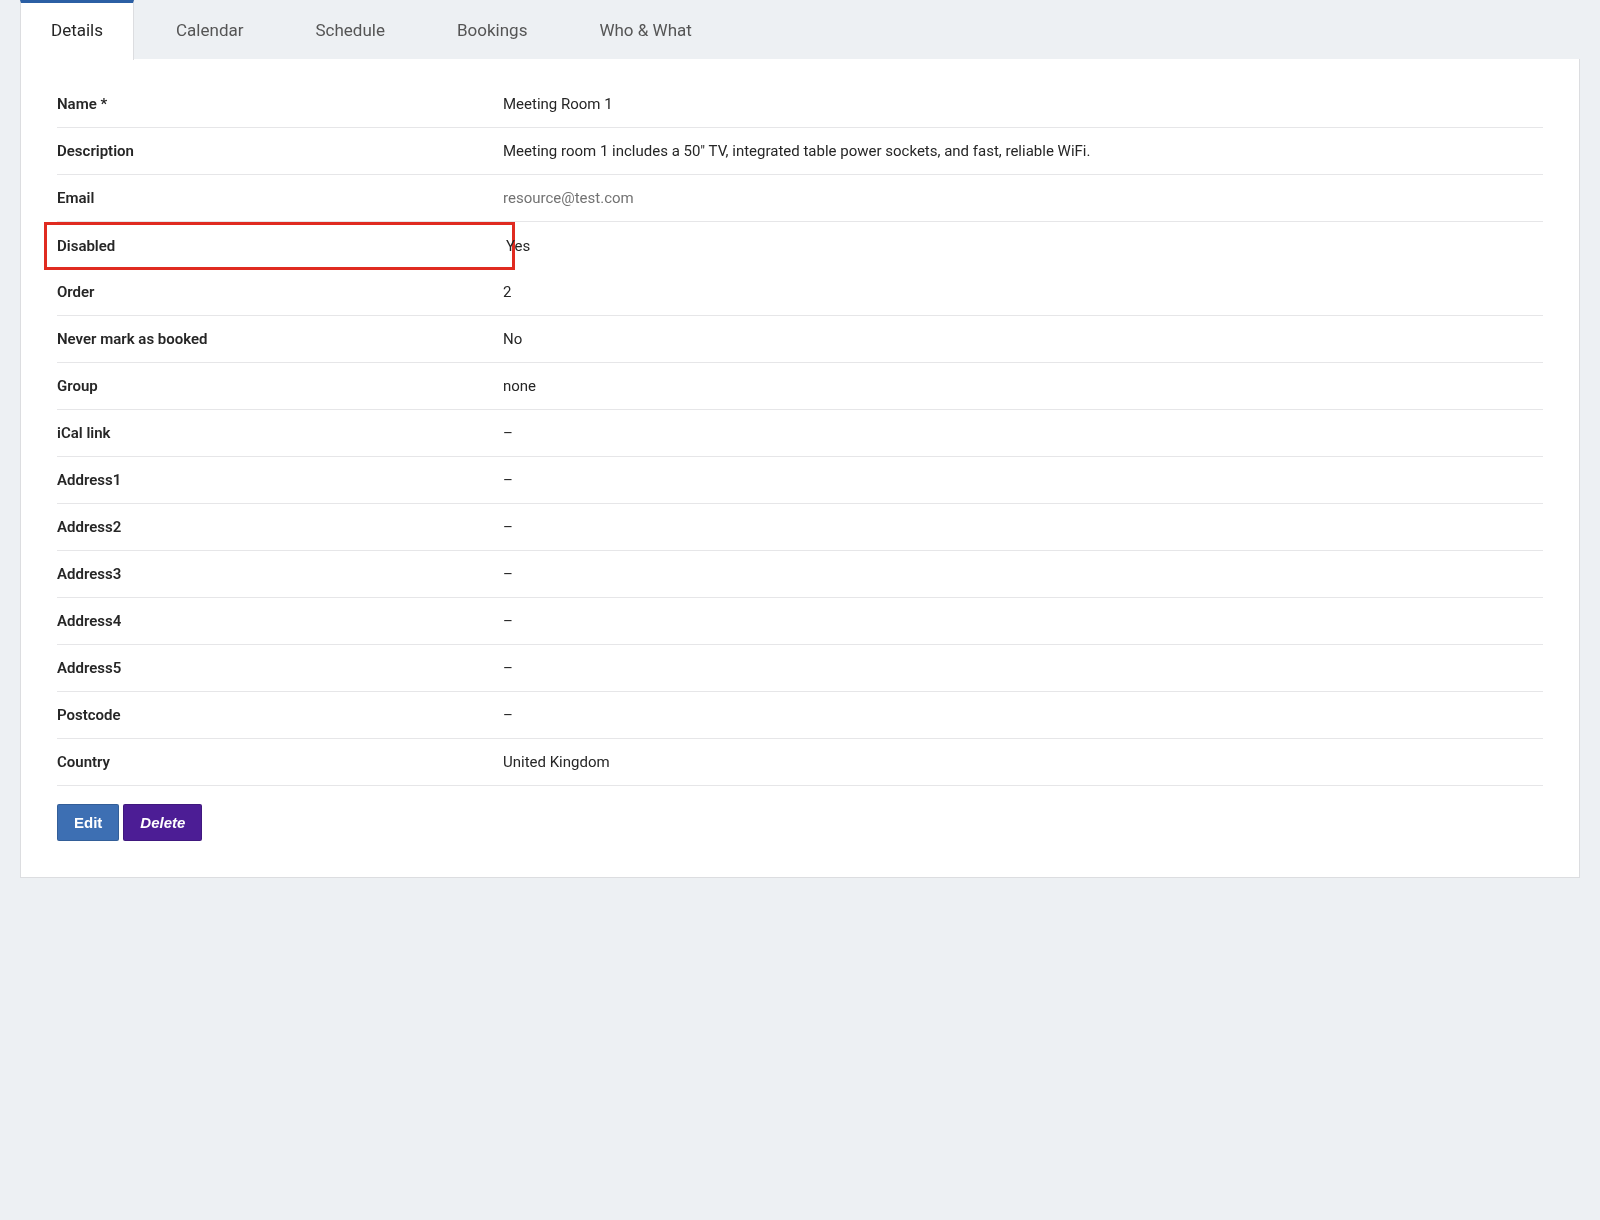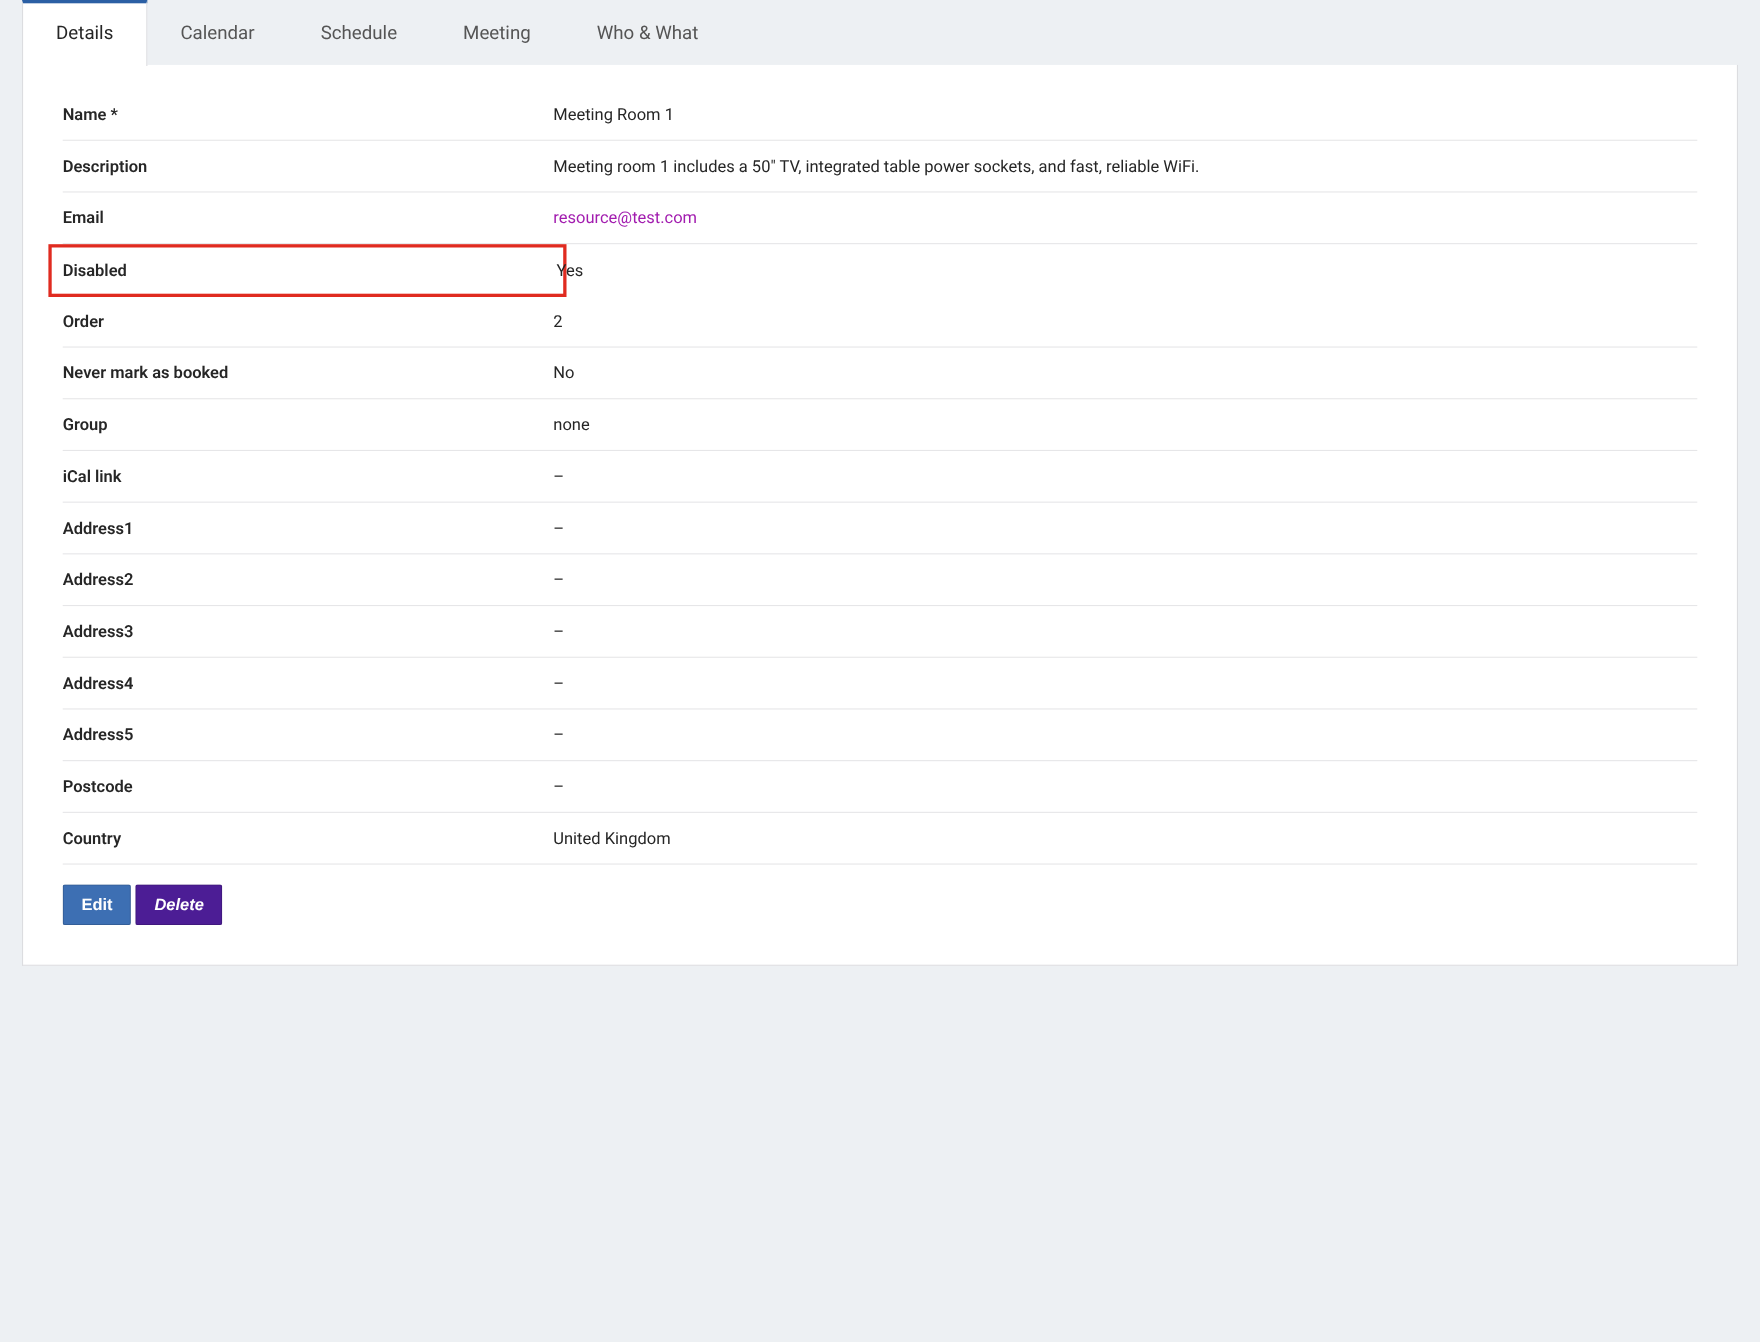--- a/index.html
+++ b/index.html
@@ -13,21 +13,21 @@
       color: #262626;
       font-size: 15px;
       padding: 0;
     }
     .page-container {
       background: #edf0f3;
       padding: 0 20px 30px 20px;
     }
     .tab-bar {
       display: flex;
-      gap: 0;
+      gap: 12px;
       border-bottom: none;
       background: #edf0f3;
     }
     .tab {
       padding: 20px 30px;
       cursor: pointer;
       color: #555;
       font-size: 17px;
       background: transparent;
       border: none;
@@ -63,21 +63,21 @@
       font-weight: 600;
       color: #262626;
       flex-shrink: 0;
     }
     .detail-value {
       flex: 1;
       color: #262626;
       margin-left: 36px;
     }
     .detail-value.link {
-      color: #a21caf;
+      color: #737373;
       cursor: pointer;
     }
     .highlight-row {
       border: 3px solid #e02b20;
       padding-left: 10px;
       padding-right: 10px;
       margin-left: -13px;
       margin-bottom: -1px;
       width: 471px;
       padding-top: 12px;
@@ -115,21 +115,21 @@
   </style>
 </head>
 <body>
 
 <div class="page-container">
 
   <div class="tab-bar" id="tab-bar">
       <div class="tab active">Details</div>
       <div class="tab">Calendar</div>
       <div class="tab">Schedule</div>
-      <div class="tab">Meeting</div>
+      <div class="tab">Bookings</div>
       <div class="tab">Who &amp; What</div>
     </div>
 
   <div class="content-panel">
     <div class="rows-container" id="rows-container">
         <div class="detail-row">
           <div class="detail-label">Name *</div>
           <div class="detail-value">Meeting Room 1</div>
         </div>
         <div class="detail-row">

